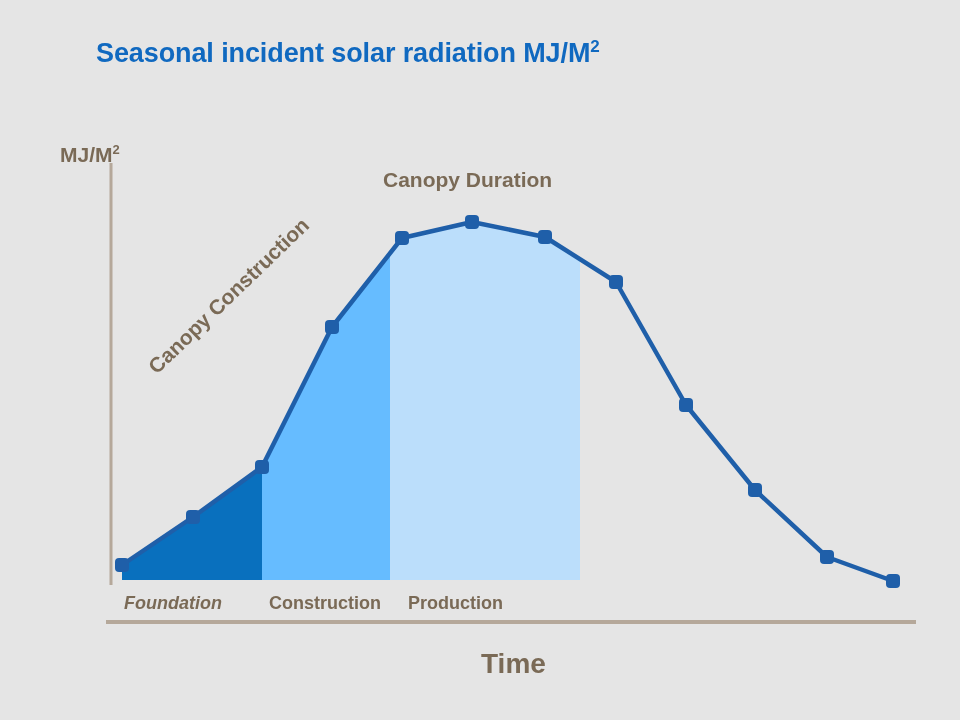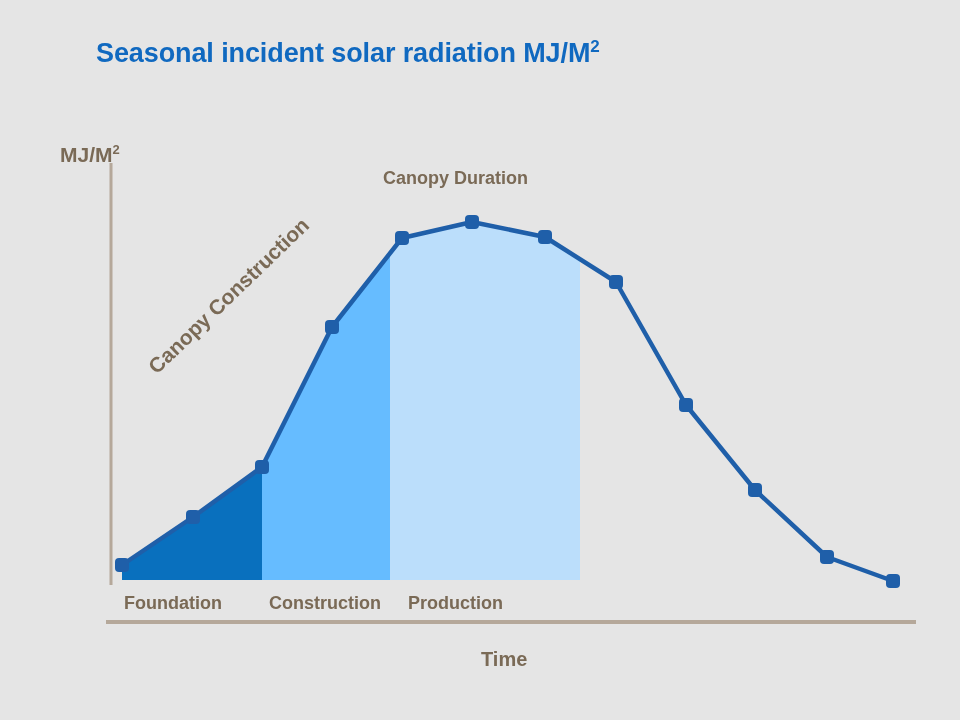--- a/index.html
+++ b/index.html
@@ -57,21 +57,21 @@
     position: absolute;
     left: 0;
     top: 0;
   }
 
   
   #canopy-duration-label {
     position: absolute;
     left: 383px;
     top: 168px;
-    font-size: 18px;
+    font-size: 21px;
     font-weight: bold;
     color: #7A6A56;
     white-space: nowrap;
     text-align: right;
   }
   #canopy-construction-label {
     position: absolute;
     left: 152px;
     top: 358px;
     font-size: 21px;
@@ -84,40 +84,40 @@
 
   
   .phase-label {
     position: absolute;
     top: 593px;
     font-size: 18px;
     font-weight: bold;
     color: #7A6A56;
     white-space: nowrap;
   }
-  #phase-0 { left: 124px; }
+  #phase-0 { left: 124px; font-style: italic; }
   #phase-1 { left: 253px; margin-left: 16px; }
   #phase-2 { left: 408px; }
 
   
   #bottom-rule {
     position: absolute;
     left: 106px;
     top: 620px;
     width: 810px;
     height: 4px;
     background: #B5A89A;
   }
 
   
   #xlabel {
     position: absolute;
     left: 481px;
     top: 648px;
-    font-size: 20px;
+    font-size: 28px;
     font-weight: bold;
     color: #7A6A56;
     white-space: nowrap;
   }
 </style>
 </head>
 <body>
 
 <div id="slide">
 

